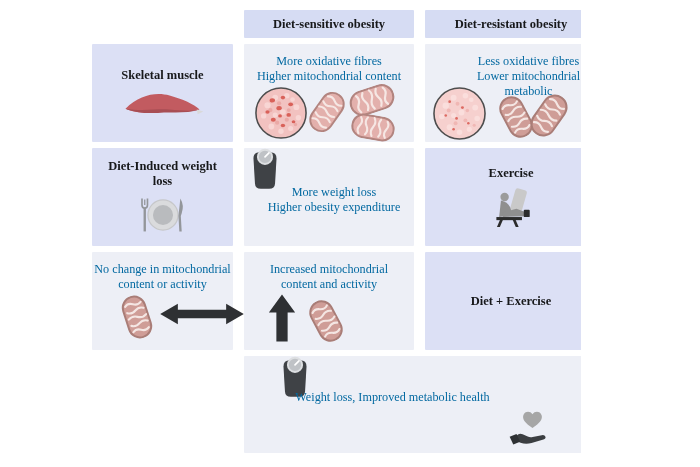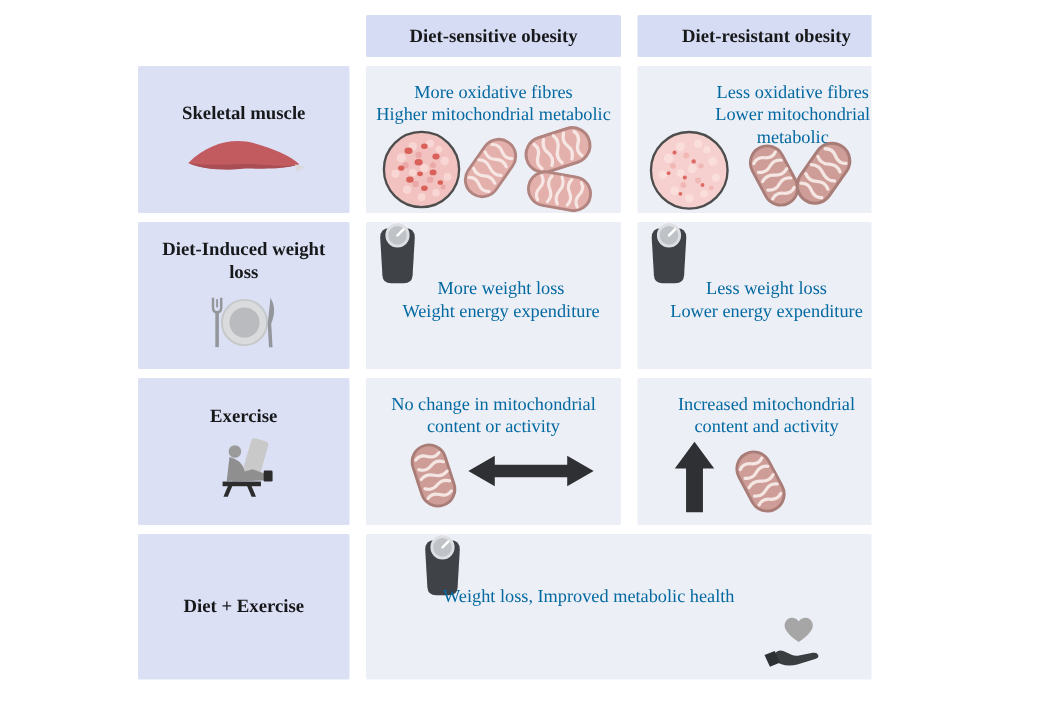--- a/index.html
+++ b/index.html
@@ -54,21 +54,21 @@
       <span class="lbl-text">Skeletal muscle</span>
       <svg width="84" height="30" viewBox="0 0 86 32">
         <path d="M3 22 C18 7 36 4 50 8 C64 12 76 17 82 23 C70 27 58 24 46 25 C30 27 13 27 3 22 Z" fill="#c25b60"></path>
         <path d="M3 22 C20 25 36 22 50 23 C62 24 74 25 82 23 C70 27 56 26 44 26 C28 28 12 26 3 22 Z" fill="#a84e54"></path>
         <path d="M79 23 l7 2 -6 3 z" fill="#d9d9d9"></path>
       </svg>
     </div>
     <div class="cell">
       <div class="t" style="top:10px;">
         <div>More oxidative fibres</div>
-        <div>Higher mitochondrial metabolic</div>
+        <div>Higher mitochondrial content</div>
       </div>
       <svg class="abs" style="left:10px;top:42px;" width="54" height="54" viewBox="0 0 56 56">
         <circle cx="28" cy="28" r="26" fill="#f2c2c0" stroke="#4d4d4d" stroke-width="1.6"></circle>
         <g fill="#f8d6d4">
           <circle cx="14" cy="20" r="3.2"></circle>
             <circle cx="22" cy="12" r="3"></circle>
             <circle cx="34" cy="10" r="2.8"></circle>
           <circle cx="44" cy="22" r="3"></circle>
             <circle cx="40" cy="14" r="2.4"></circle>
             <circle cx="10" cy="31" r="2.8"></circle>
@@ -173,32 +173,21 @@
       </svg>
     </div>
     <div class="cell">
       <svg class="abs" style="left:3px;top:0px;" width="36" height="44" viewBox="0 0 34 42">
         <path d="M6 10 Q6 4 12 4 H22 Q28 4 28 10 L26.6 34 Q26.3 39 21 39 H13 Q7.7 39 7.4 34 Z" fill="#3f4246"></path>
         <circle cx="17" cy="8.5" r="6.8" fill="#bfc2c6" stroke="#dddfe2" stroke-width="1.8"></circle>
         <line x1="17" y1="8.5" x2="20.8" y2="4.7" stroke="#ffffff" stroke-width="1.6" stroke-linecap="round"></line>
       </svg>
       <div class="t" style="top:37px;margin-left:10px;">
         <div>More weight loss</div>
-        <div>Weight energy expenditure</div>
-      </div>
-    </div>
-    <div class="cell">
-      <svg class="abs" style="left:3px;top:0px;" width="36" height="44" viewBox="0 0 34 42">
-        <path d="M6 10 Q6 4 12 4 H22 Q28 4 28 10 L26.6 34 Q26.3 39 21 39 H13 Q7.7 39 7.4 34 Z" fill="#3f4246"></path>
-        <circle cx="17" cy="8.5" r="6.8" fill="#bfc2c6" stroke="#dddfe2" stroke-width="1.8"></circle>
-        <line x1="17" y1="8.5" x2="20.8" y2="4.7" stroke="#ffffff" stroke-width="1.6" stroke-linecap="round"></line>
-      </svg>
-      <div class="t" style="top:37px;">
-        <div>Less weight loss</div>
-        <div>Lower energy expenditure</div>
+        <div>Higher obesity expenditure</div>
       </div>
     </div>
 
     <div class="lbl">
       <span class="lbl-text">Exercise</span>
       <svg width="46" height="42" viewBox="0 0 48 46">
         <rect x="26" y="3" width="13" height="25" rx="3" fill="#c9c9c9" transform="rotate(16 32 15)"></rect>
         <circle cx="17" cy="12" r="4.6" fill="#9b9b9b"></circle>
         <path d="M13 16 q9 2 11 10 l1 6 -14 2 z" fill="#8f8f8f"></path>
         <path d="M15 29 L30 25 L41 29 L41 33 L15 34 Z" fill="#8f8f8f"></path>

